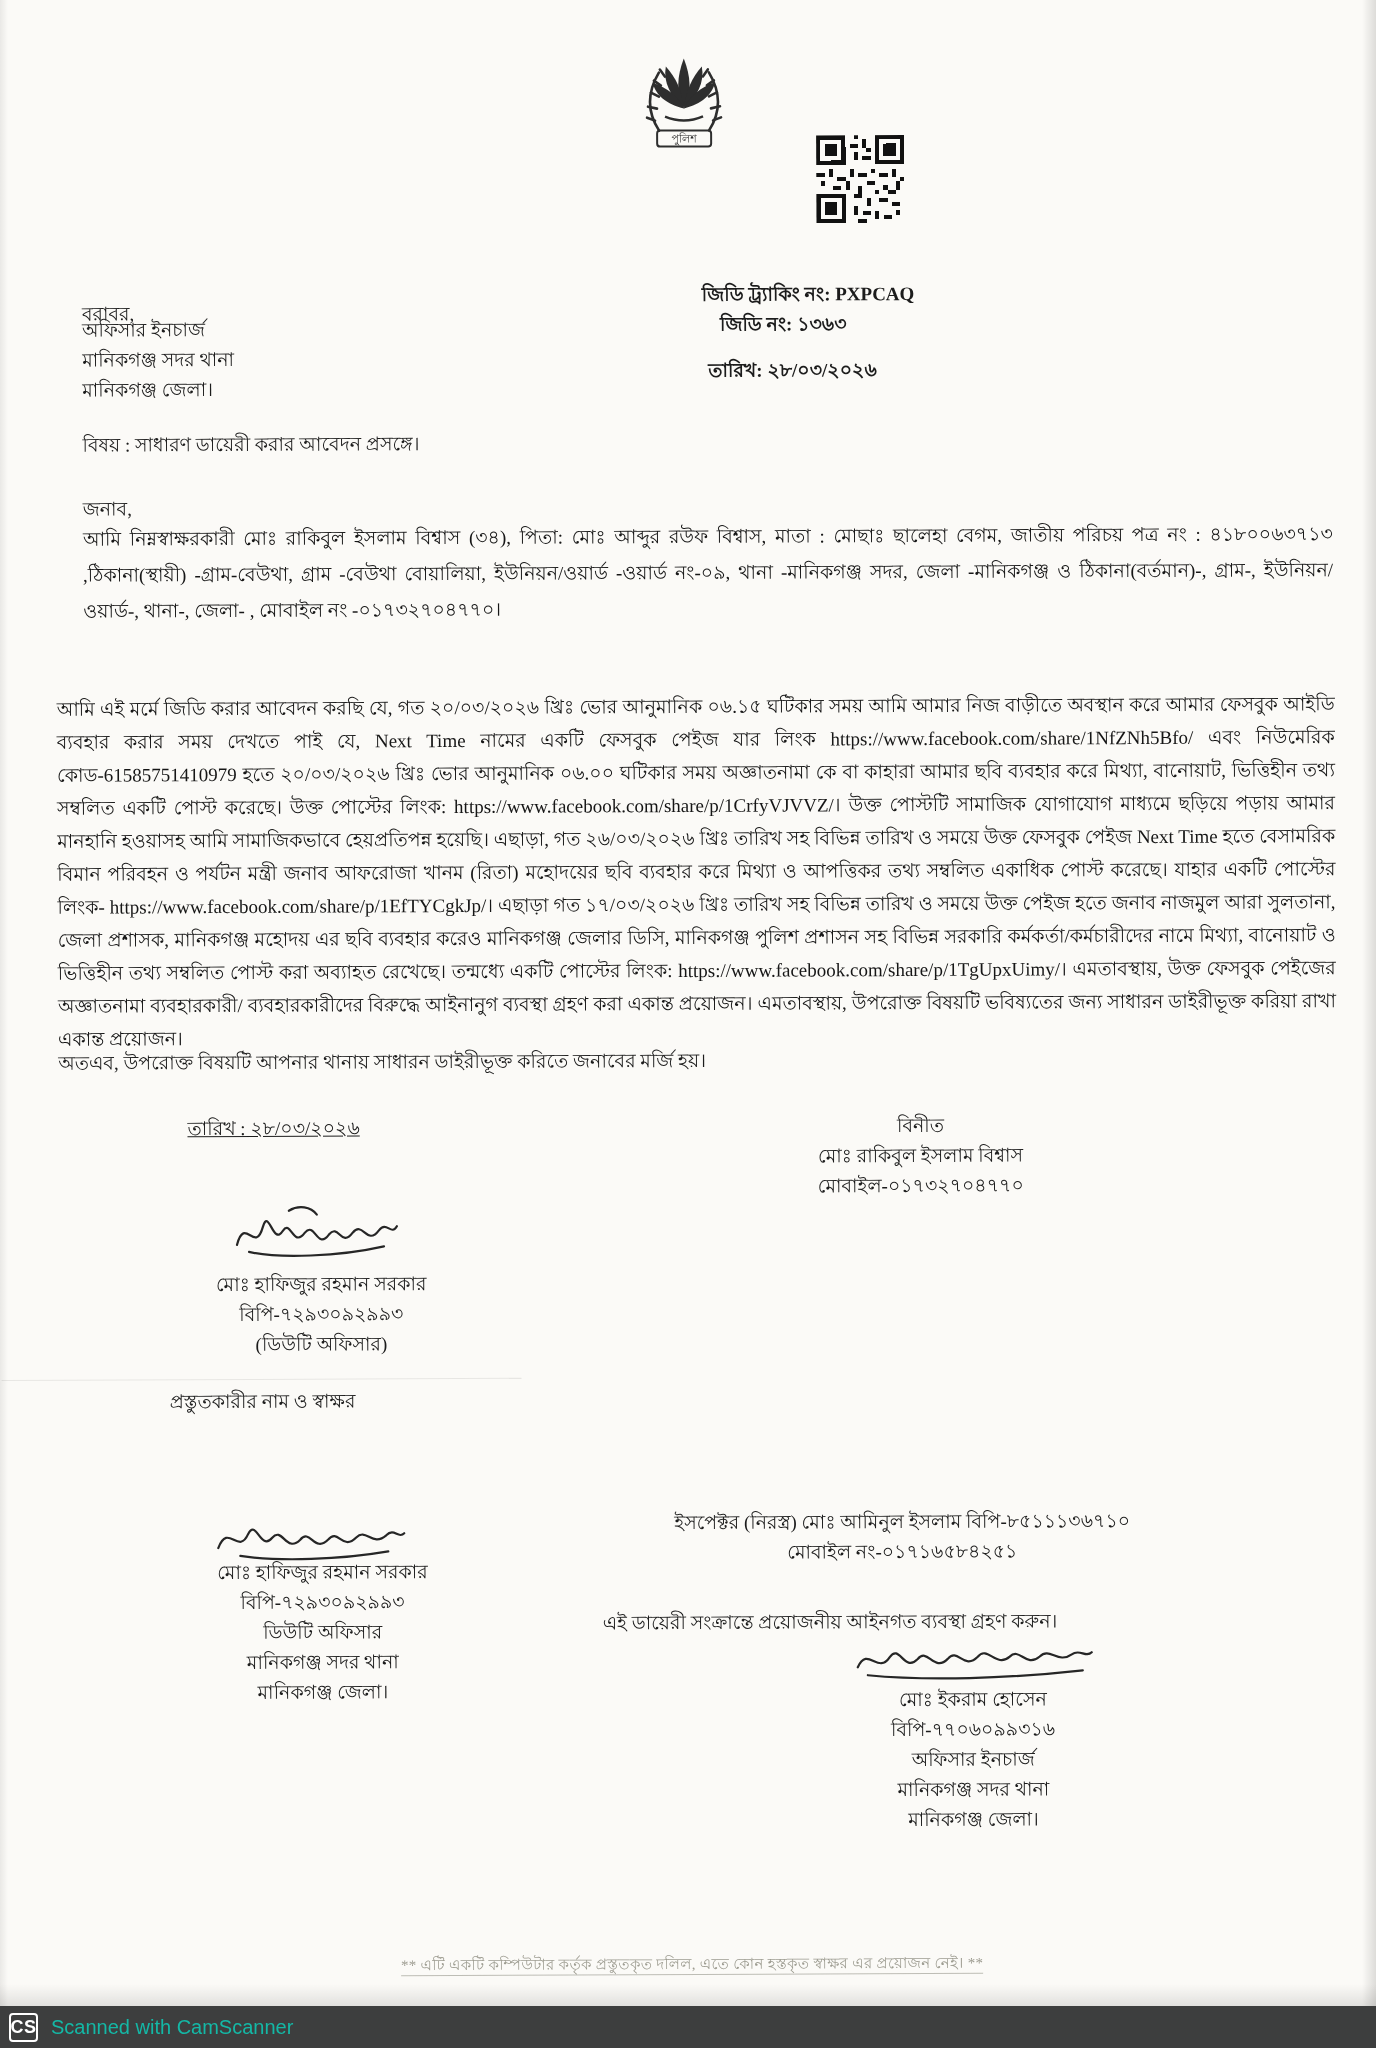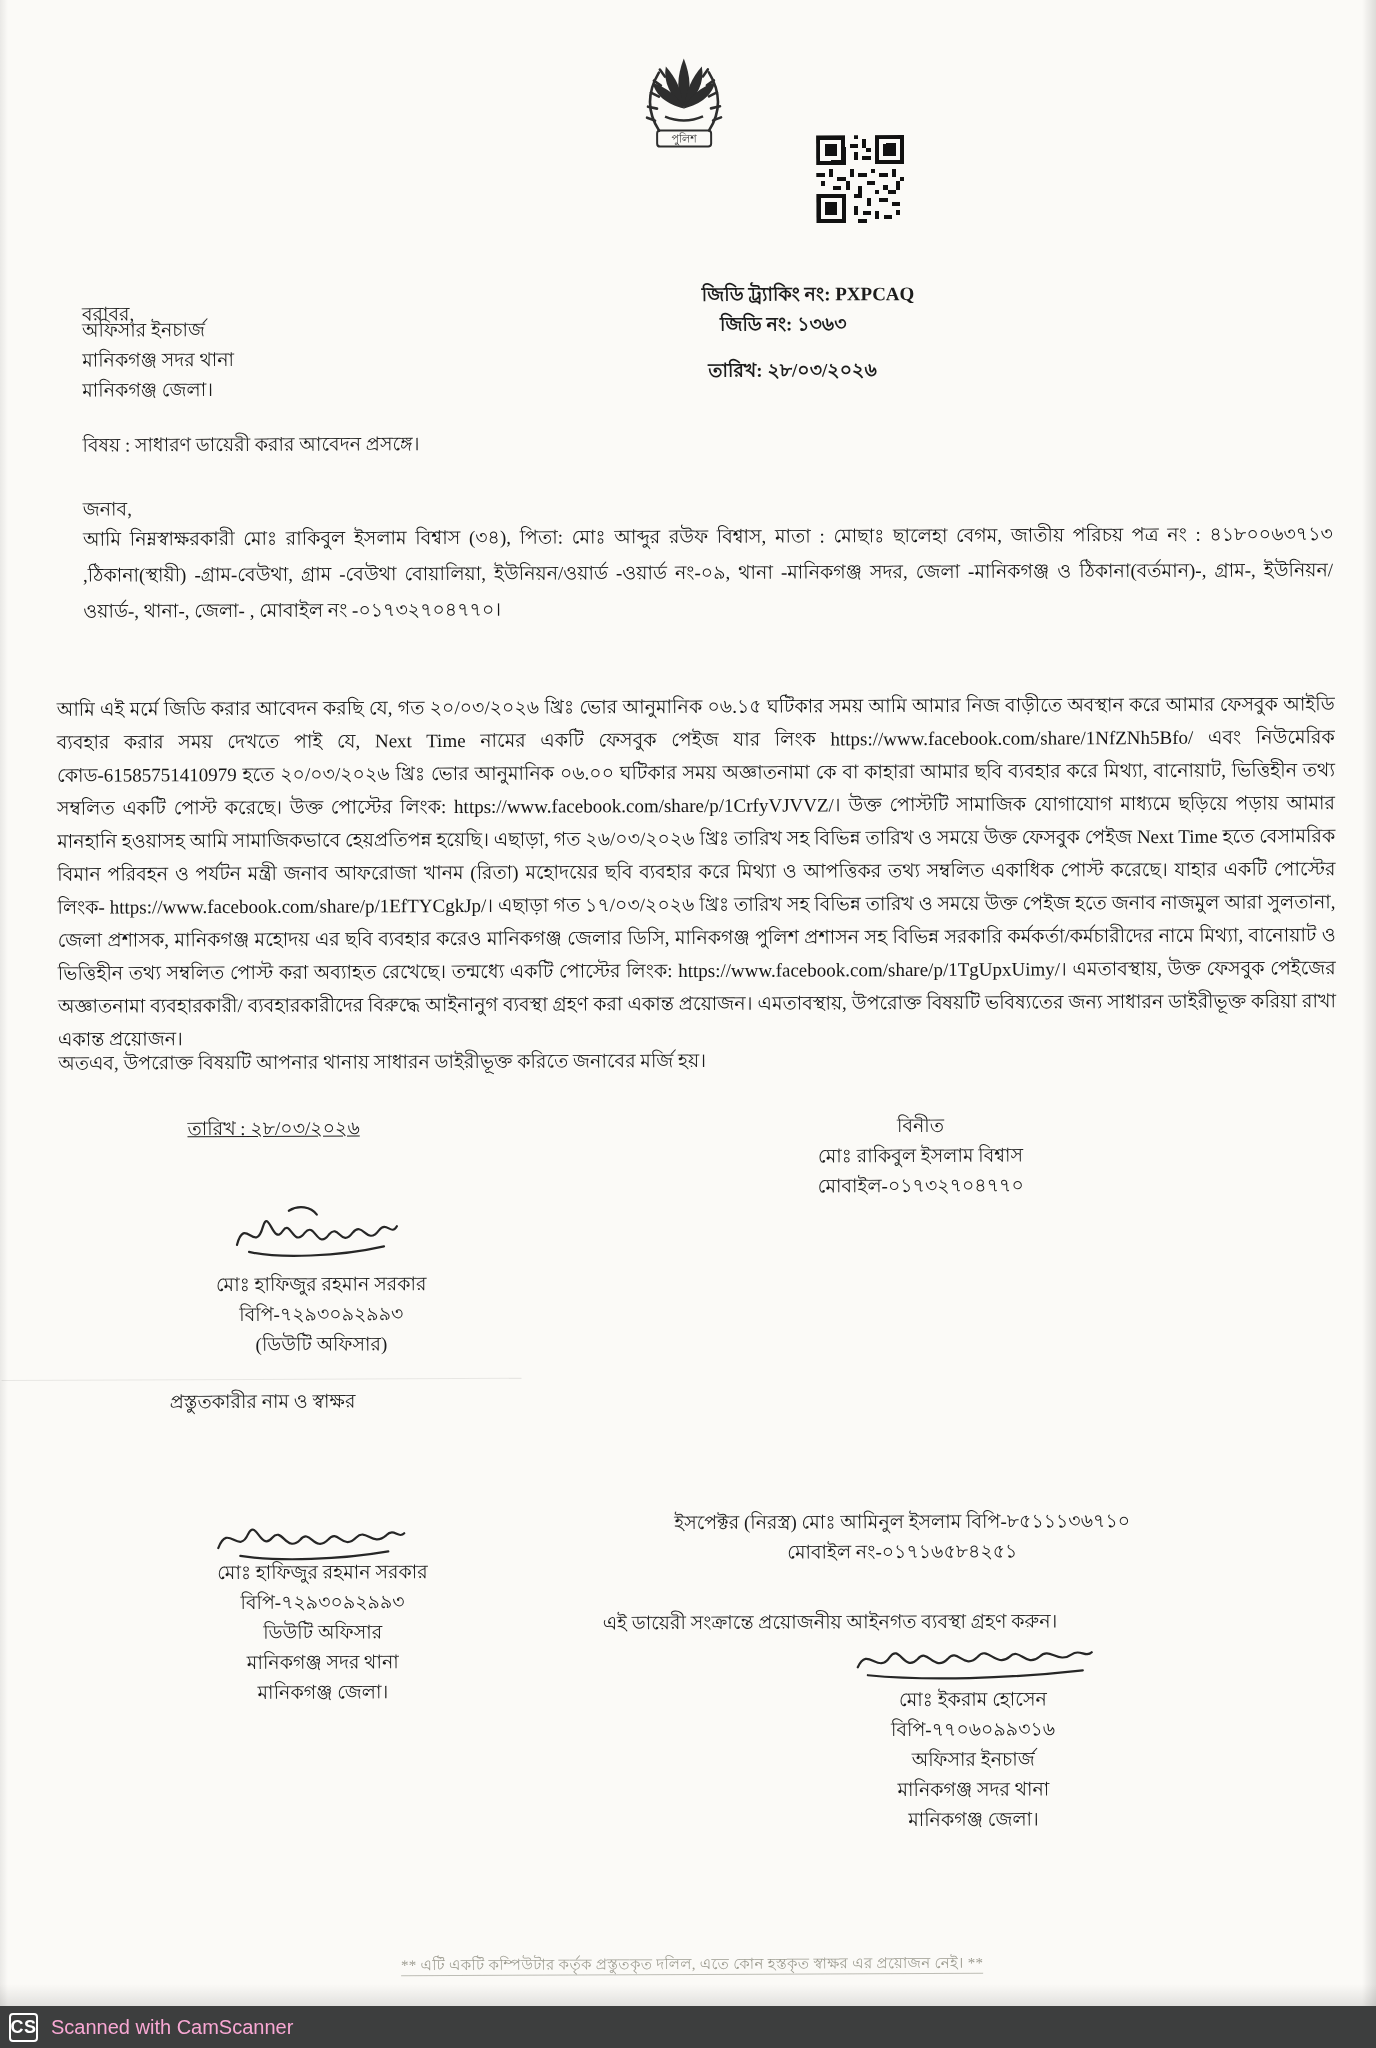--- a/index.html
+++ b/index.html
@@ -35,21 +35,21 @@
   .footnote span{border-bottom:1px solid rgba(90,90,75,0.45);padding-bottom:2px;}
   .cs-bar{
     position:absolute;left:0;bottom:0;width:100%;height:42px;background:#3d3e3e;
     display:flex;align-items:center;font-family:"Liberation Sans",sans-serif;
   }
   .cs-logo{
     width:25px;height:25px;margin-left:9px;border:2px solid #fff;border-radius:4px;
     color:#fff;font-weight:bold;font-size:18px;display:flex;align-items:center;
     justify-content:center;letter-spacing:.5px;flex:0 0 auto;
   }
-  .cs-text{color:#f9a8d4;font-size:20px;margin-left:13px;}
+  .cs-text{color:#14b8a6;font-size:20px;margin-left:13px;}
   svg{display:block;}
   .sig{position:absolute;}
 </style>
 </head>
 <body>
 
 <div class="sheet">
   <div class="content">
 
     <div style="position:absolute;left:633px;top:48px;text-align:center;">

